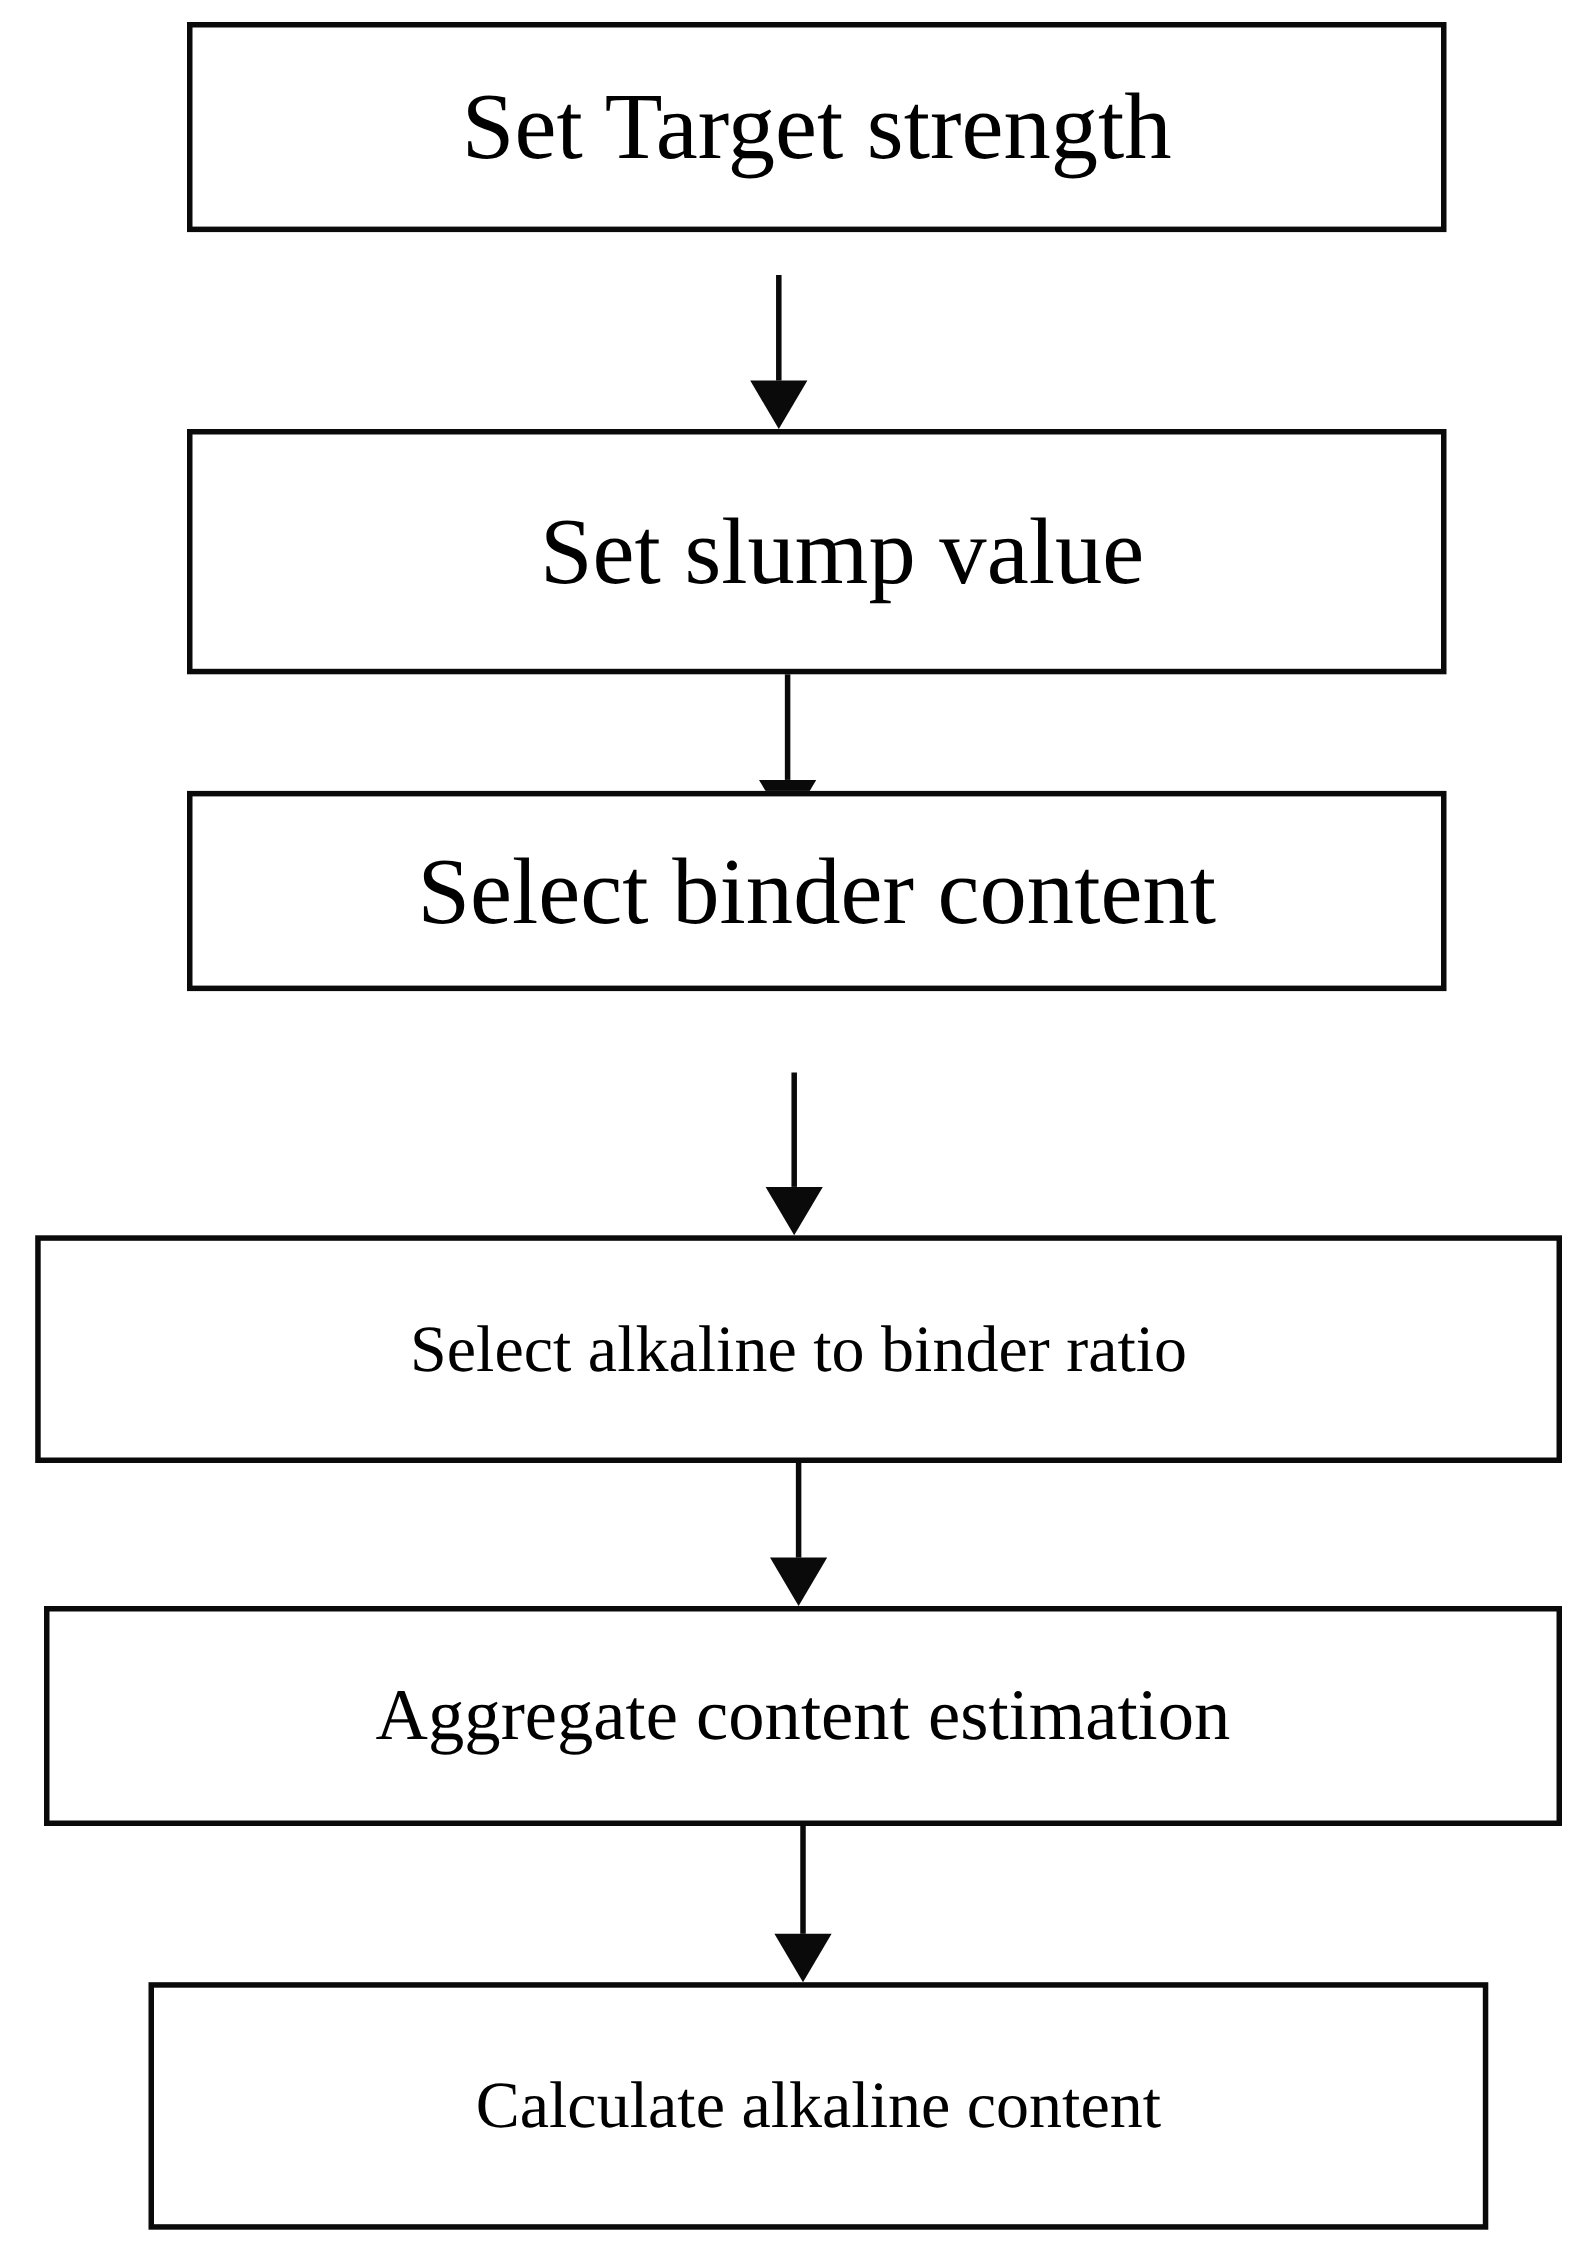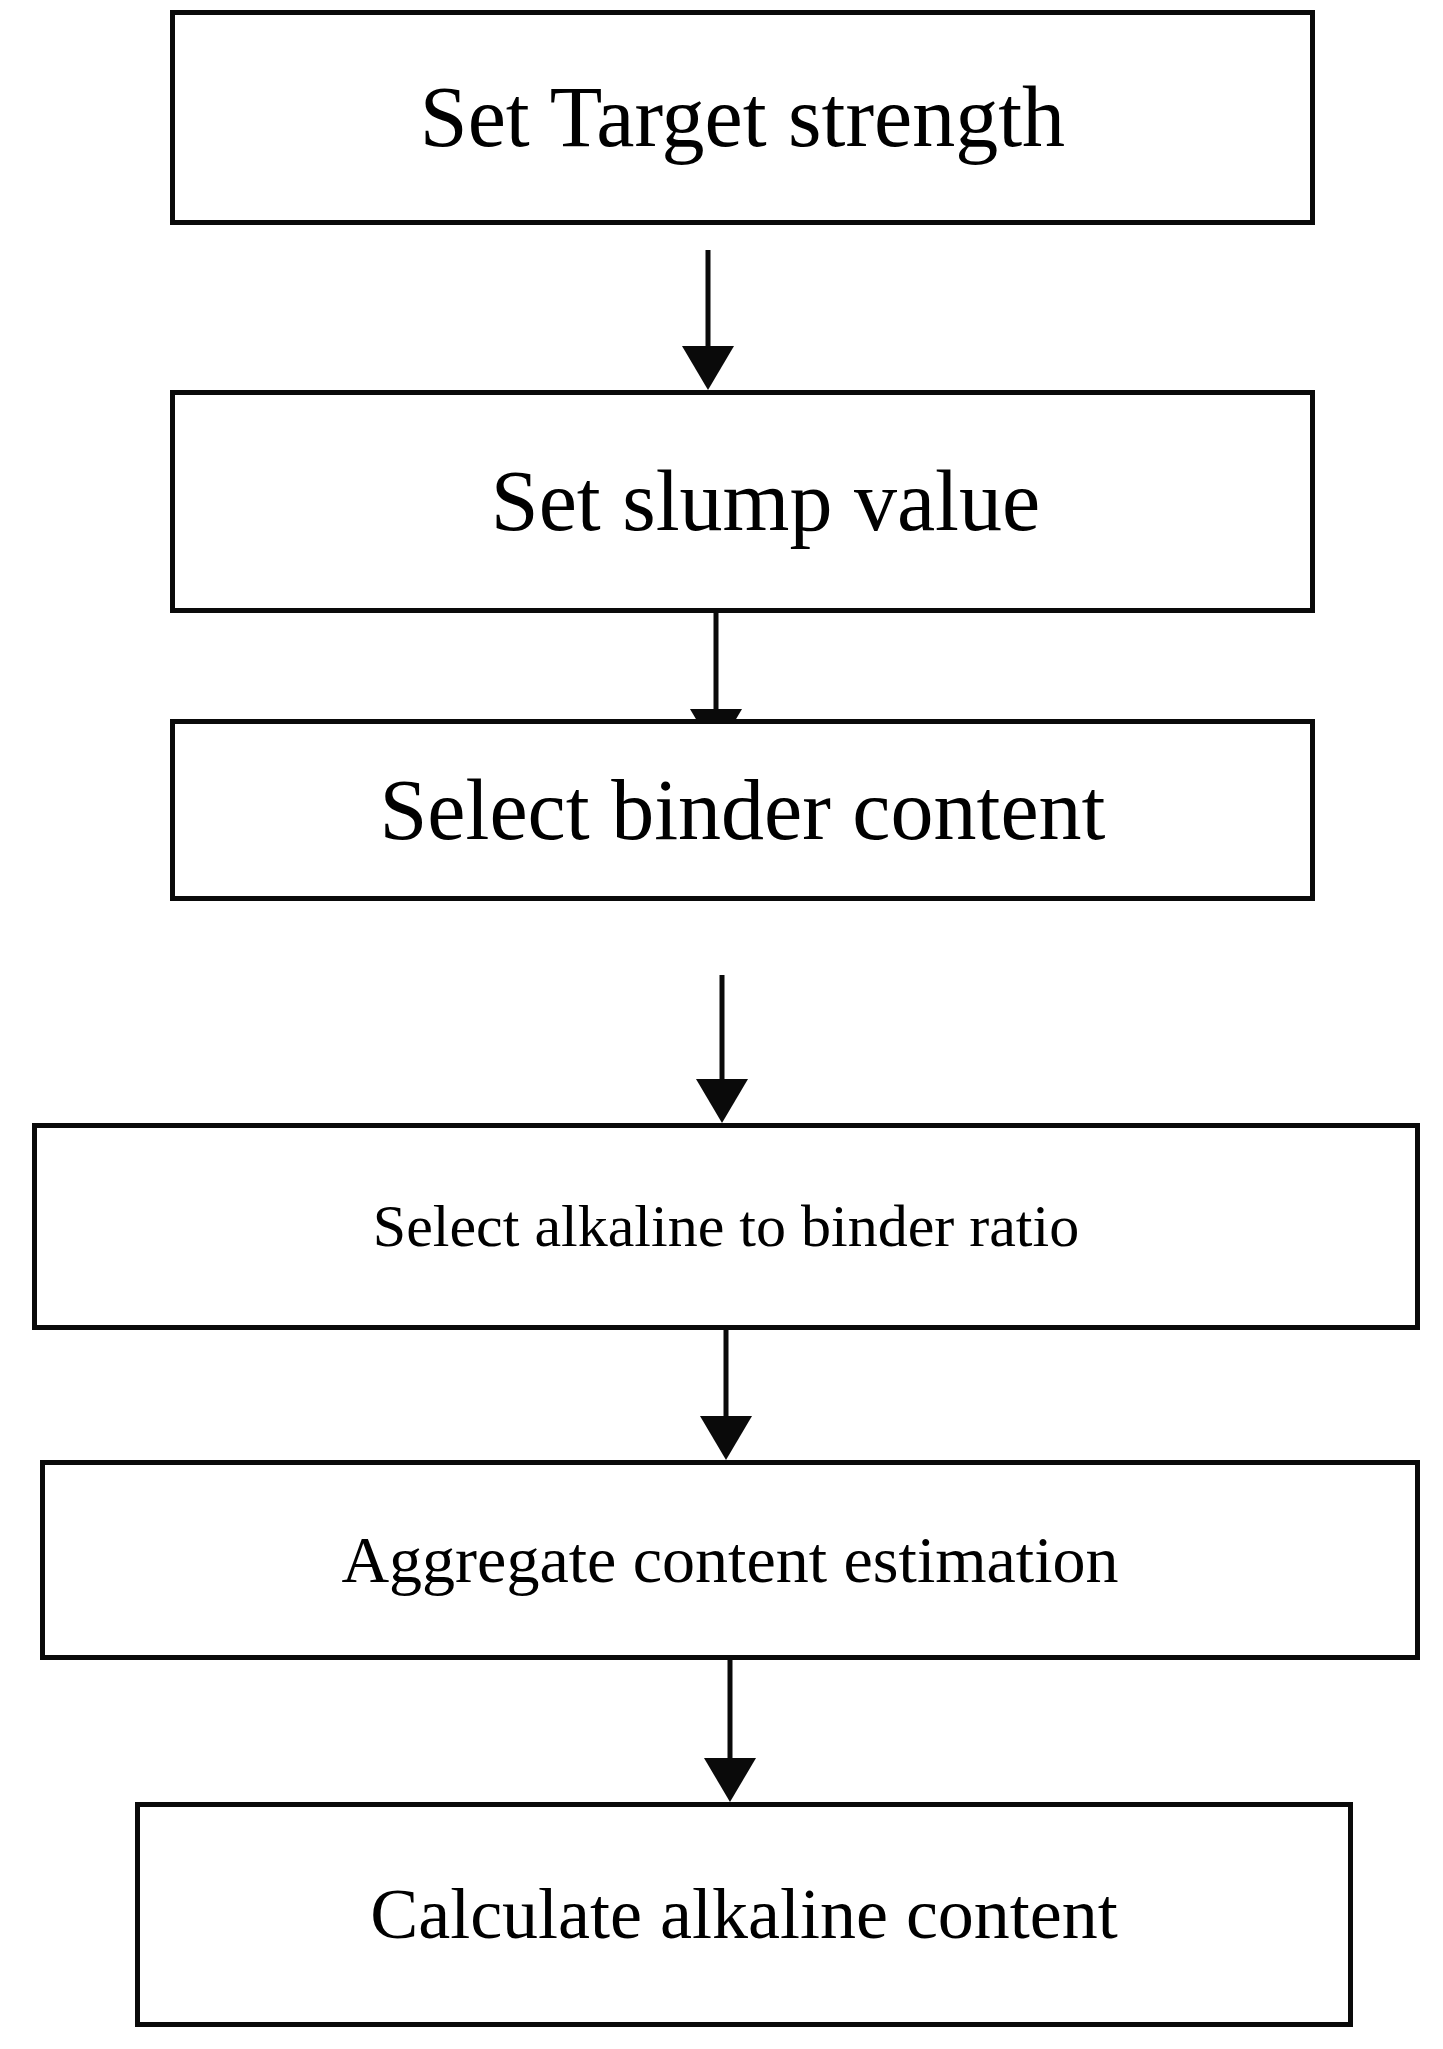--- a/index.html
+++ b/index.html
@@ -56,21 +56,21 @@
     border-left: 26px solid transparent;
     border-right: 26px solid transparent;
     border-top: 44px solid #0a0a0a;
   }
 </style>
 </head>
 <body>
 
 <div id="canvas">
 
-  <div class="node" id="n1" style="left: 170px; top: 10px; width: 1145px; height: 215px;">
+  <div class="node" id="n1" style="left: 170px; top: 20px; width: 1145px; height: 191px;">
     <span class="node-label" style="font-size: 86px;">Set Target strength</span>
   </div>
 
   <div class="connector" id="e1" style="left: 678px; top: 250px; width: 60px; height: 140px;">
     <span class="shaft" style="height: 96px;"></span>
     <span class="head" style="top: 96px;"></span>
   </div>
 
   <div class="node" id="n2" style="left: 170px; top: 390px; width: 1145px; height: 223px; padding-left: 46px;">
     <span class="node-label" style="font-size: 86px;">Set slump value</span>
@@ -102,16 +102,16 @@
   <div class="node" id="n5" style="left: 40px; top: 1460px; width: 1380px; height: 200px;">
     <span class="node-label" style="font-size: 66px;">Aggregate content estimation</span>
   </div>
 
   <div class="connector" id="e5" style="left: 700px; top: 1660px; width: 60px; height: 142px;">
     <span class="shaft" style="height: 98px;"></span>
     <span class="head" style="top: 98px;"></span>
   </div>
 
   <div class="node" id="n6" style="left: 135px; top: 1802px; width: 1218px; height: 225px;">
-    <span class="node-label" style="font-size: 72px; text-align: right;">Calculate alkaline content</span>
+    <span class="node-label" style="font-size: 60px; text-align: right;">Calculate alkaline content</span>
   </div>
 
 </div>
 
 </body></html>

